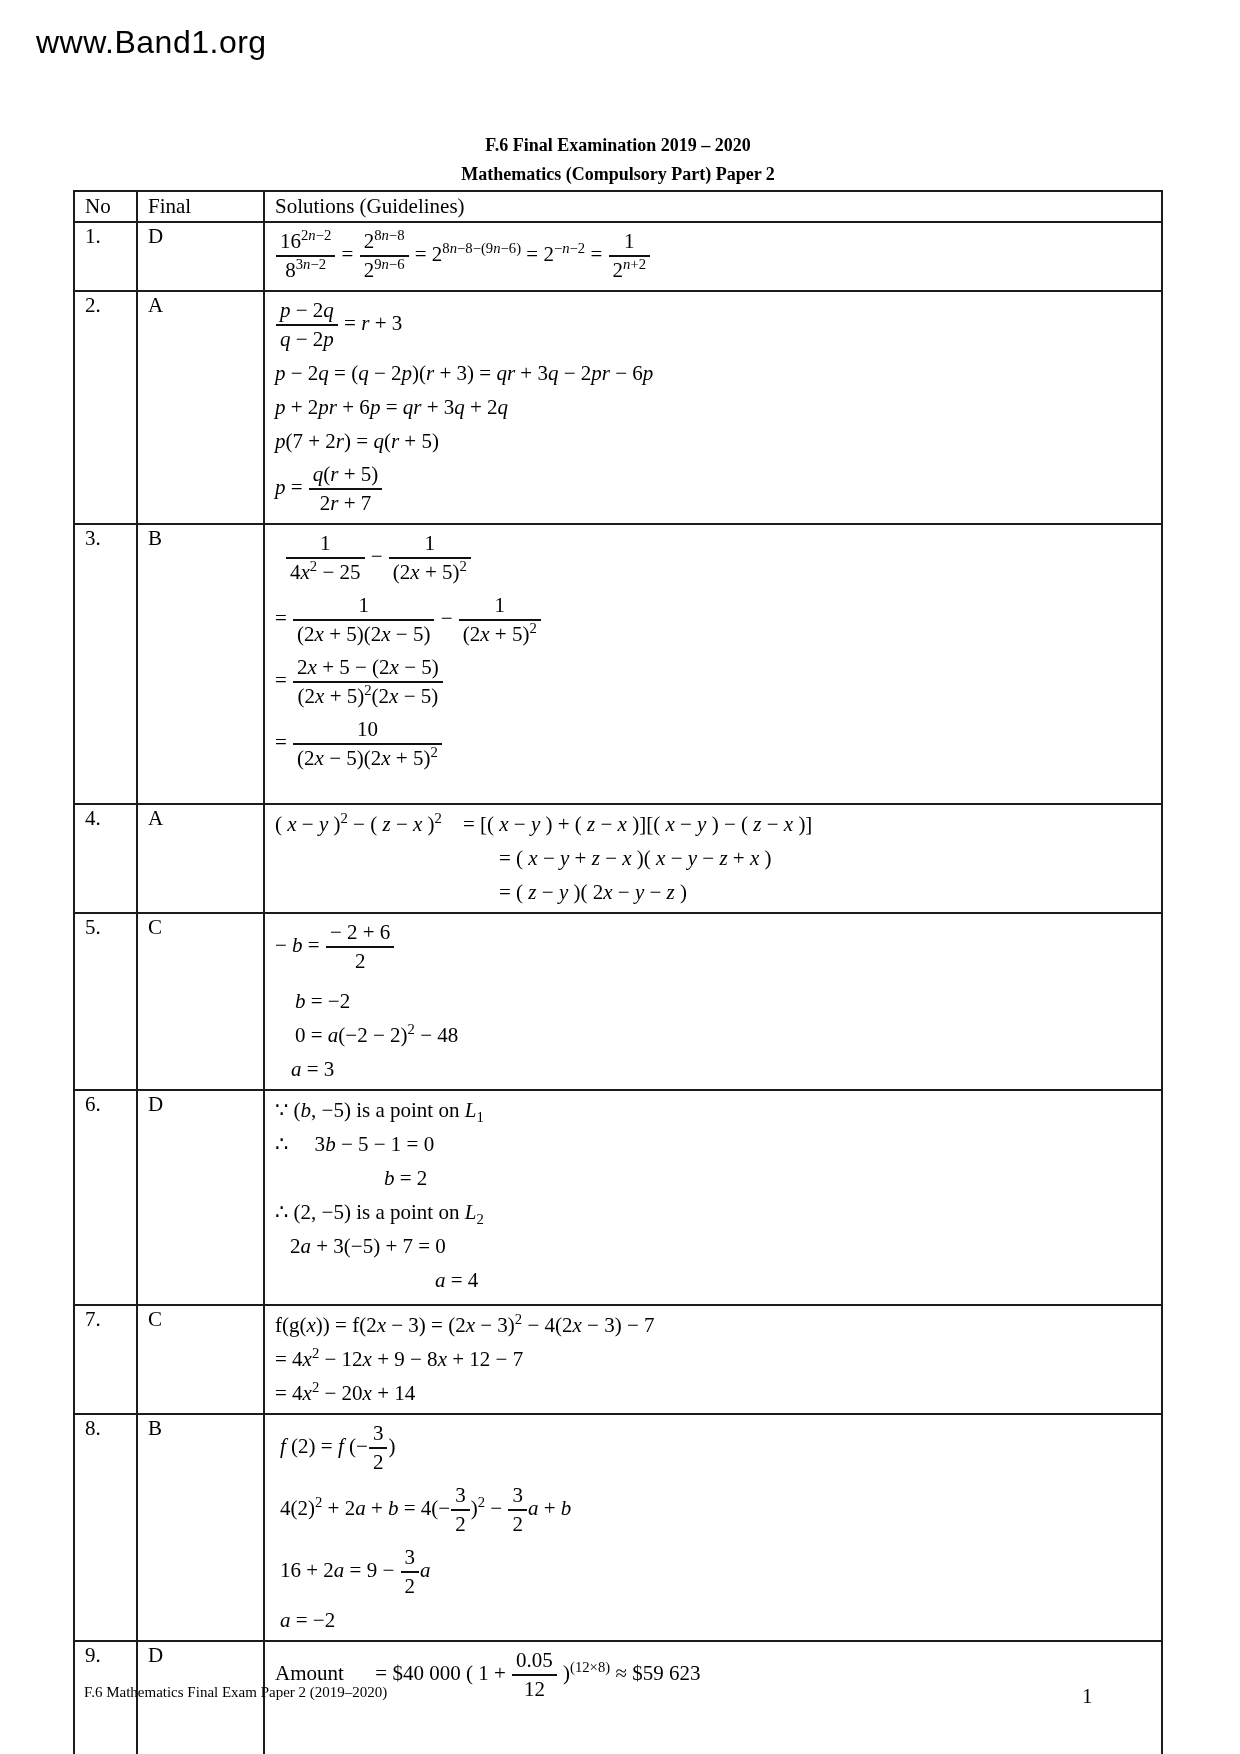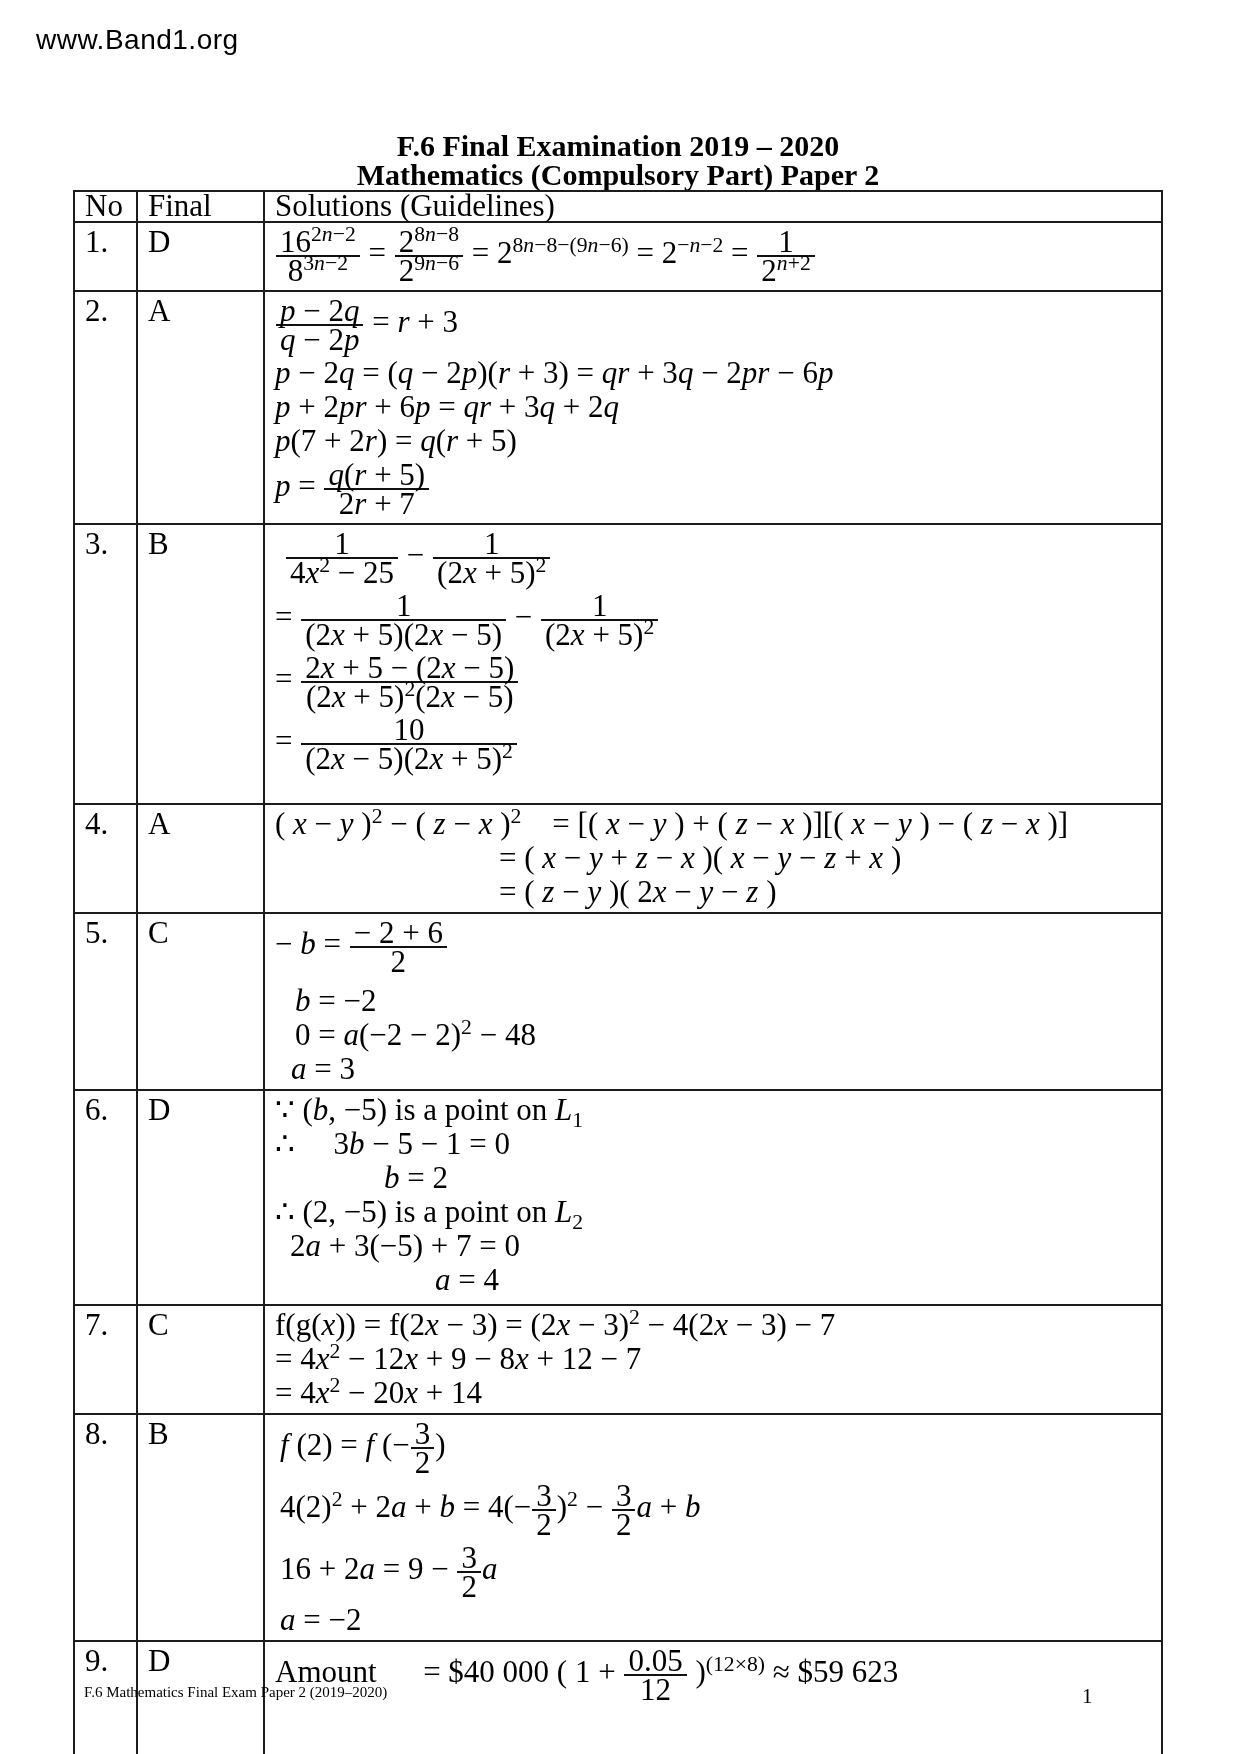--- a/index.html
+++ b/index.html
@@ -4,35 +4,35 @@
 <style>
   html,body{margin:0;padding:0;}
   body{
     width:1240px;height:1754px;position:relative;
     background:#ffffff;color:#000000;
     font-family:"Liberation Serif","DejaVu Serif",serif;
   }
   .site{
     position:absolute;left:36px;top:24px;
     font-family:"Liberation Sans","DejaVu Sans",sans-serif;
-    font-size:28px;letter-spacing:0.5px;
+    font-size:32px;letter-spacing:0.5px;
   }
   .titles{
     position:absolute;left:73px;top:131px;width:1090px;
-    text-align:center;font-weight:bold;font-size:30px;line-height:29px;
+    text-align:center;font-weight:bold;font-size:18px;line-height:29px;
   }
   table.main{
     position:absolute;left:73px;top:190px;width:1090px;
     border-collapse:collapse;table-layout:fixed;
   }
   table.main col.no{width:63px;}
   table.main col.ans{width:127px;}
   table.main th, table.main td{
     border:2px solid #1c1c1c;vertical-align:top;text-align:left;
-    font-weight:normal;font-size:31px;padding:1px 10px 2px 10px;
+    font-weight:normal;font-size:21px;padding:1px 10px 2px 10px;
   }
   table.main th{height:26px;line-height:26px;}
   td.c-no{padding-left:12px;}
   td.c-sol{padding-left:14px;}
   
   tbody tr:nth-child(1) td{height:60px;}
   tbody tr:nth-child(2) td{height:216px;}
   tbody tr:nth-child(3) td{height:275px;}
   tbody tr:nth-child(4) td{height:90px;}
   tbody tr:nth-child(5) td{height:154px;}

